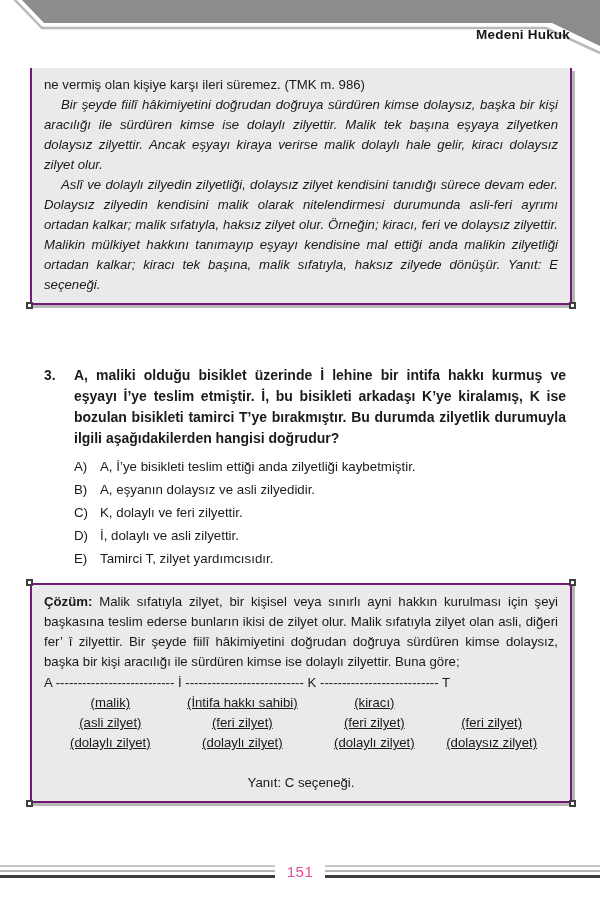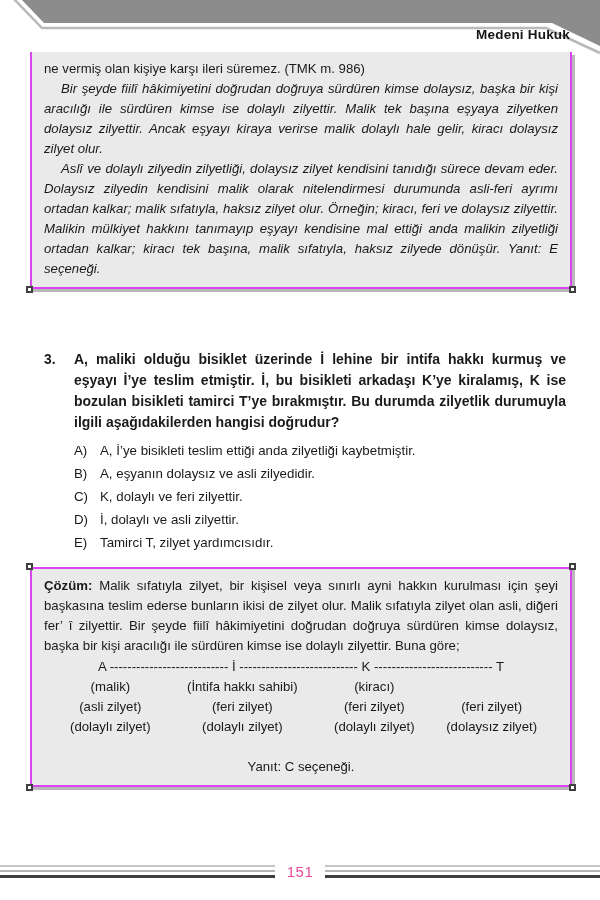--- a/index.html
+++ b/index.html
@@ -16,26 +16,26 @@
   .header-title {
     position:absolute; top:27px; right:30px;
     font-size:13.5px; font-weight:600; color:#161616; letter-spacing:.2px;padding-left:42px;
   }
 
   
   .fancy-box {
     position:relative;
     margin:0 28px 0 30px;
     background:#eaeaea;
-    border:2px solid #d946ef;
+    border:2px solid #701a75;
     box-shadow:3px 3px 0 #b8b8b8;
     padding:7px 12px 8px 12px;
     font-size:13.2px; line-height:20px; text-align:justify;
   }
-  .fancy-box.continued { border-top:none; margin-top:0; }
+  .fancy-box.continued { border-top:none; margin-top:16px; }
   .fancy-box p.indent { text-indent:17px;font-style:italic; }
   .corner {
     position:absolute; width:7px; height:7px;
     background:#ffffff; border:2px solid #3f3f3f; z-index:2;
   }
   .corner.tl { top:-6px; left:-6px; }
   .corner.tr { top:-6px; right:-6px; }
   .corner.bl { bottom:-6px; left:-6px; }
   .corner.br { bottom:-6px; right:-6px; }
 
@@ -45,22 +45,22 @@
   .q-body { flex:1; }
   .q-text { font-weight:700; font-size:14px; line-height:21px; text-align:justify; }
   .options { margin-top:9px; }
   .option { display:flex; margin-bottom:5px; font-size:13.3px; line-height:18px; }
   .opt-label { flex:0 0 26px; }
   .opt-text { flex:1; }
 
   
   .solution { margin-top:10px; }
   .sol-intro b { font-weight:700; }
-  .diagram-line { text-align:center; white-space:nowrap; letter-spacing:0; margin-top:1px; }
-  .sol-table { width:97%; margin:0 auto; }
+  .diagram-line { text-align:left; white-space:nowrap; letter-spacing:0; margin-top:1px; }
+  .sol-table { width:97%; margin:0 auto;text-decoration:underline; }
   .sol-row { display:grid; grid-template-columns:1fr 1.25fr 1fr 1fr; }
   .sol-row span { text-align:center; }
   .sol-answer { margin-top:20px; text-align:center; }
 
   
   .footer {
     position:absolute; left:0; right:0; bottom:20px;
     display:flex; align-items:center;
   }
   .footer .rules { flex:1; display:flex; flex-direction:column; }

